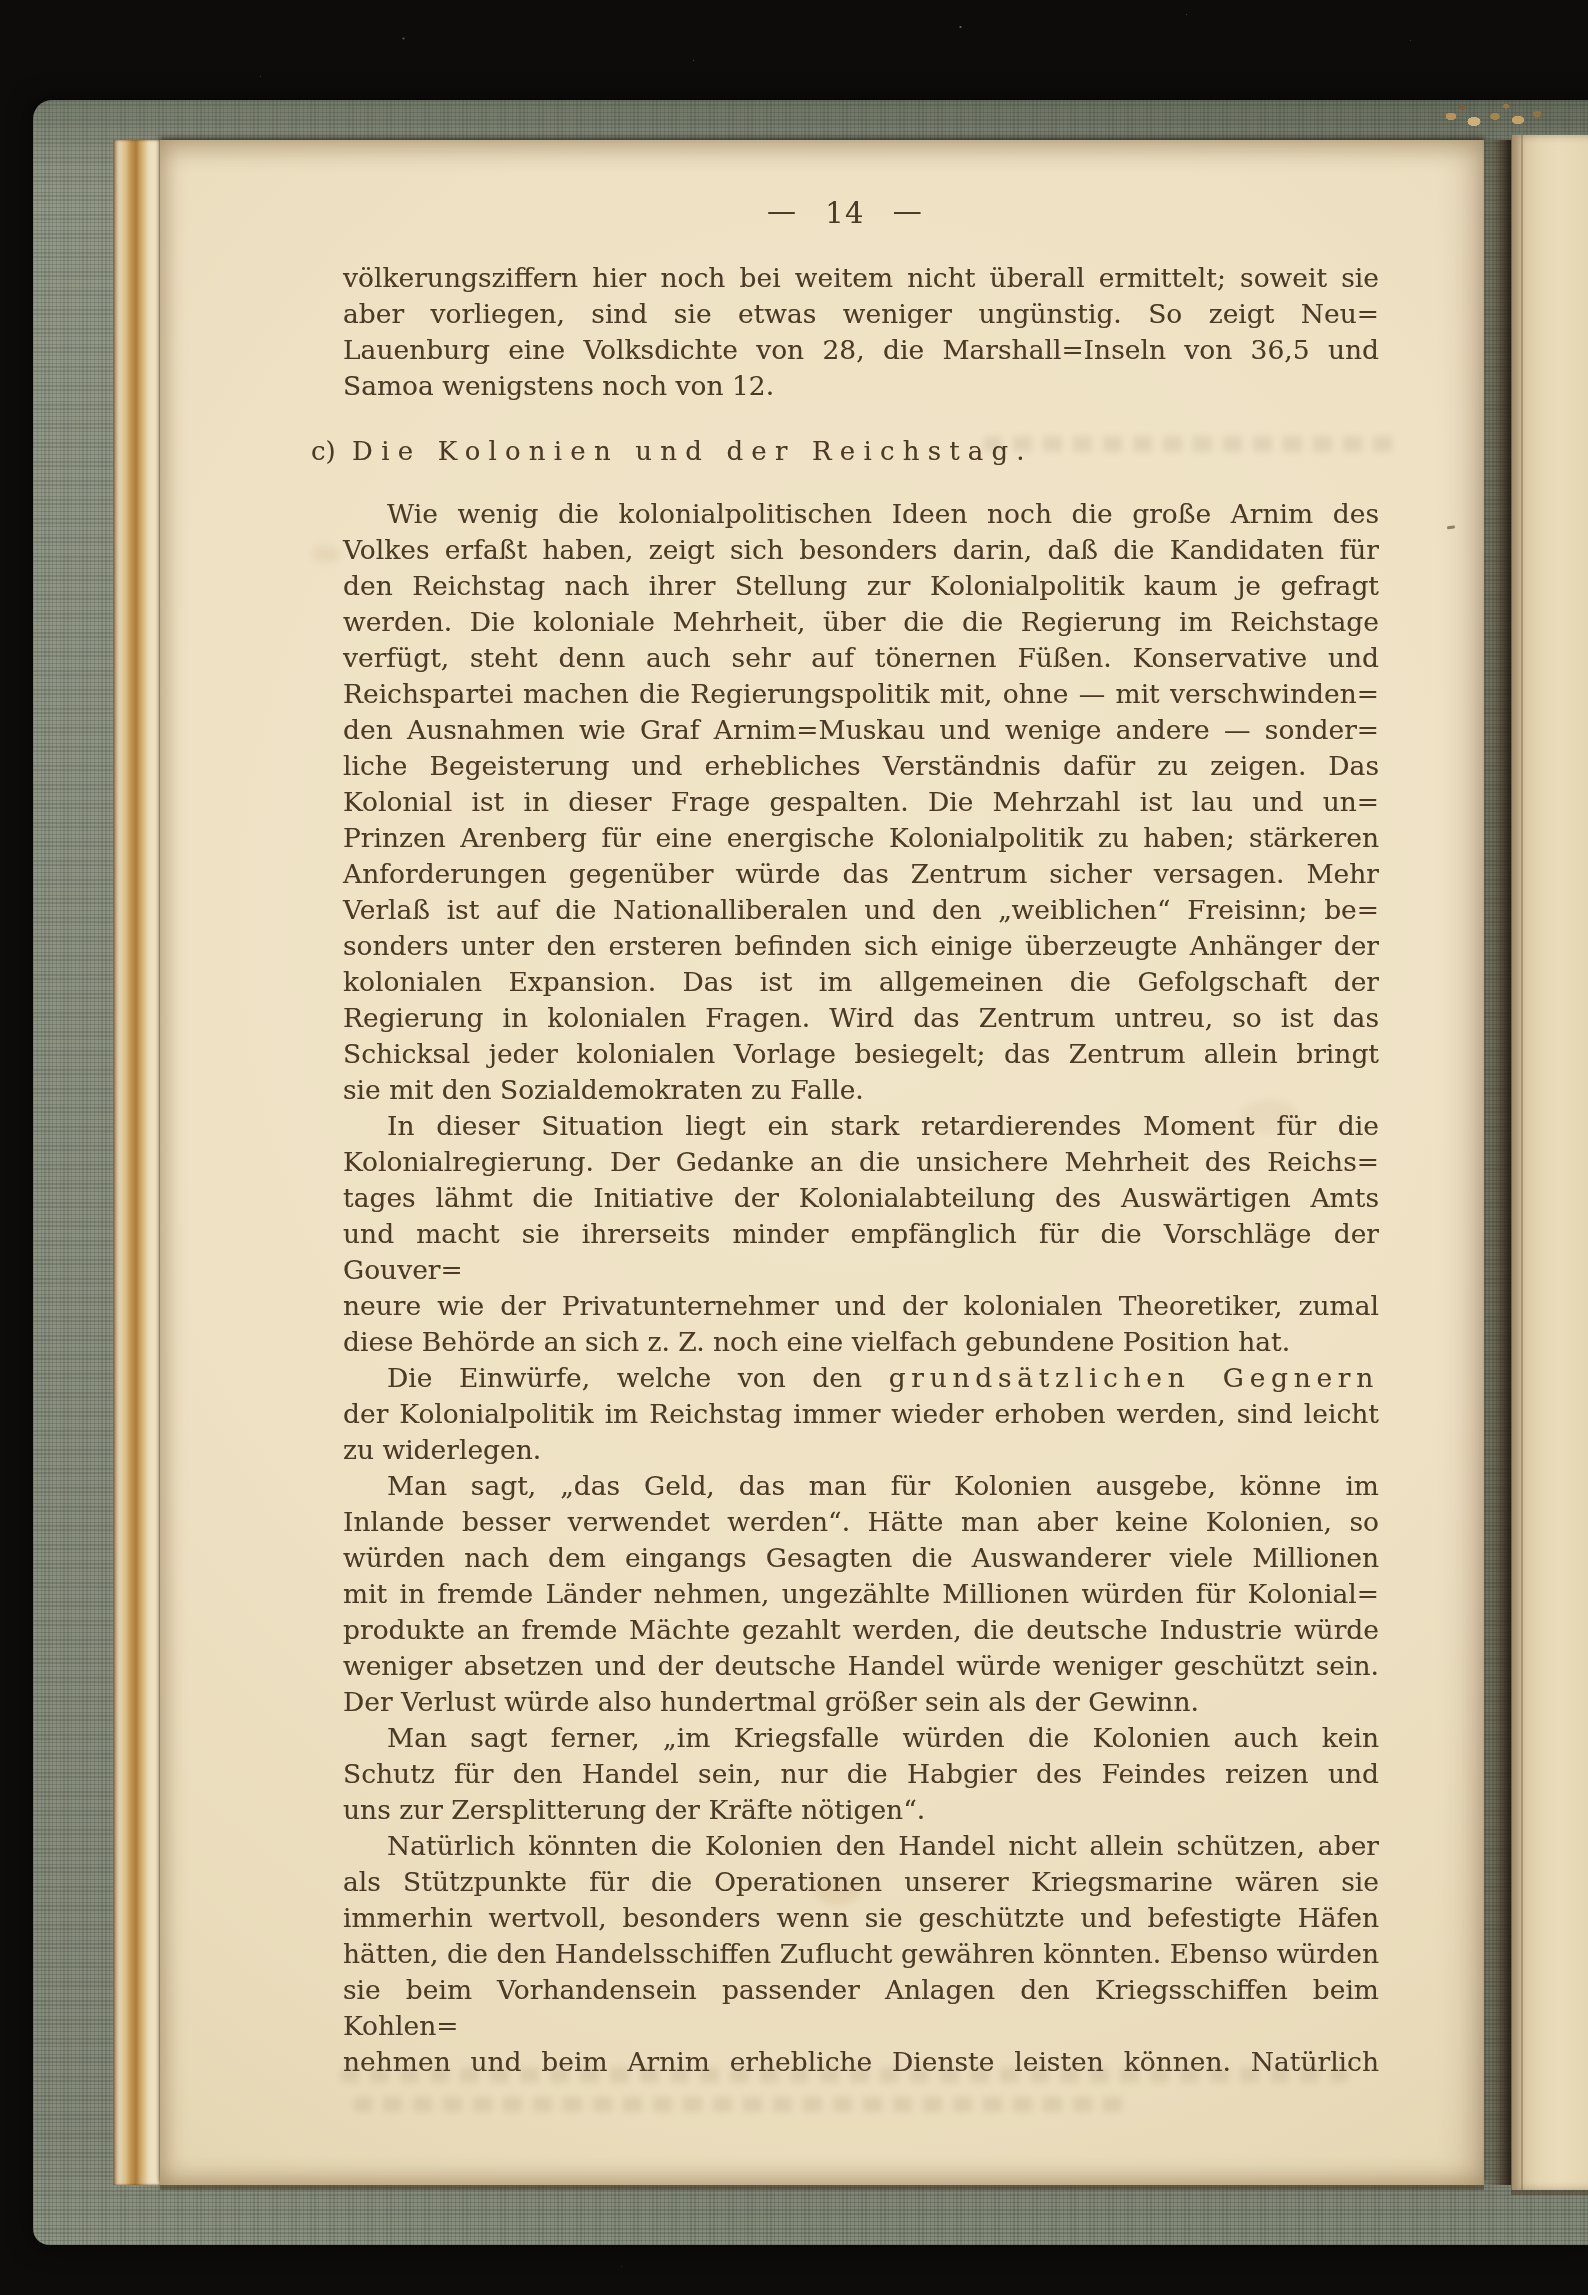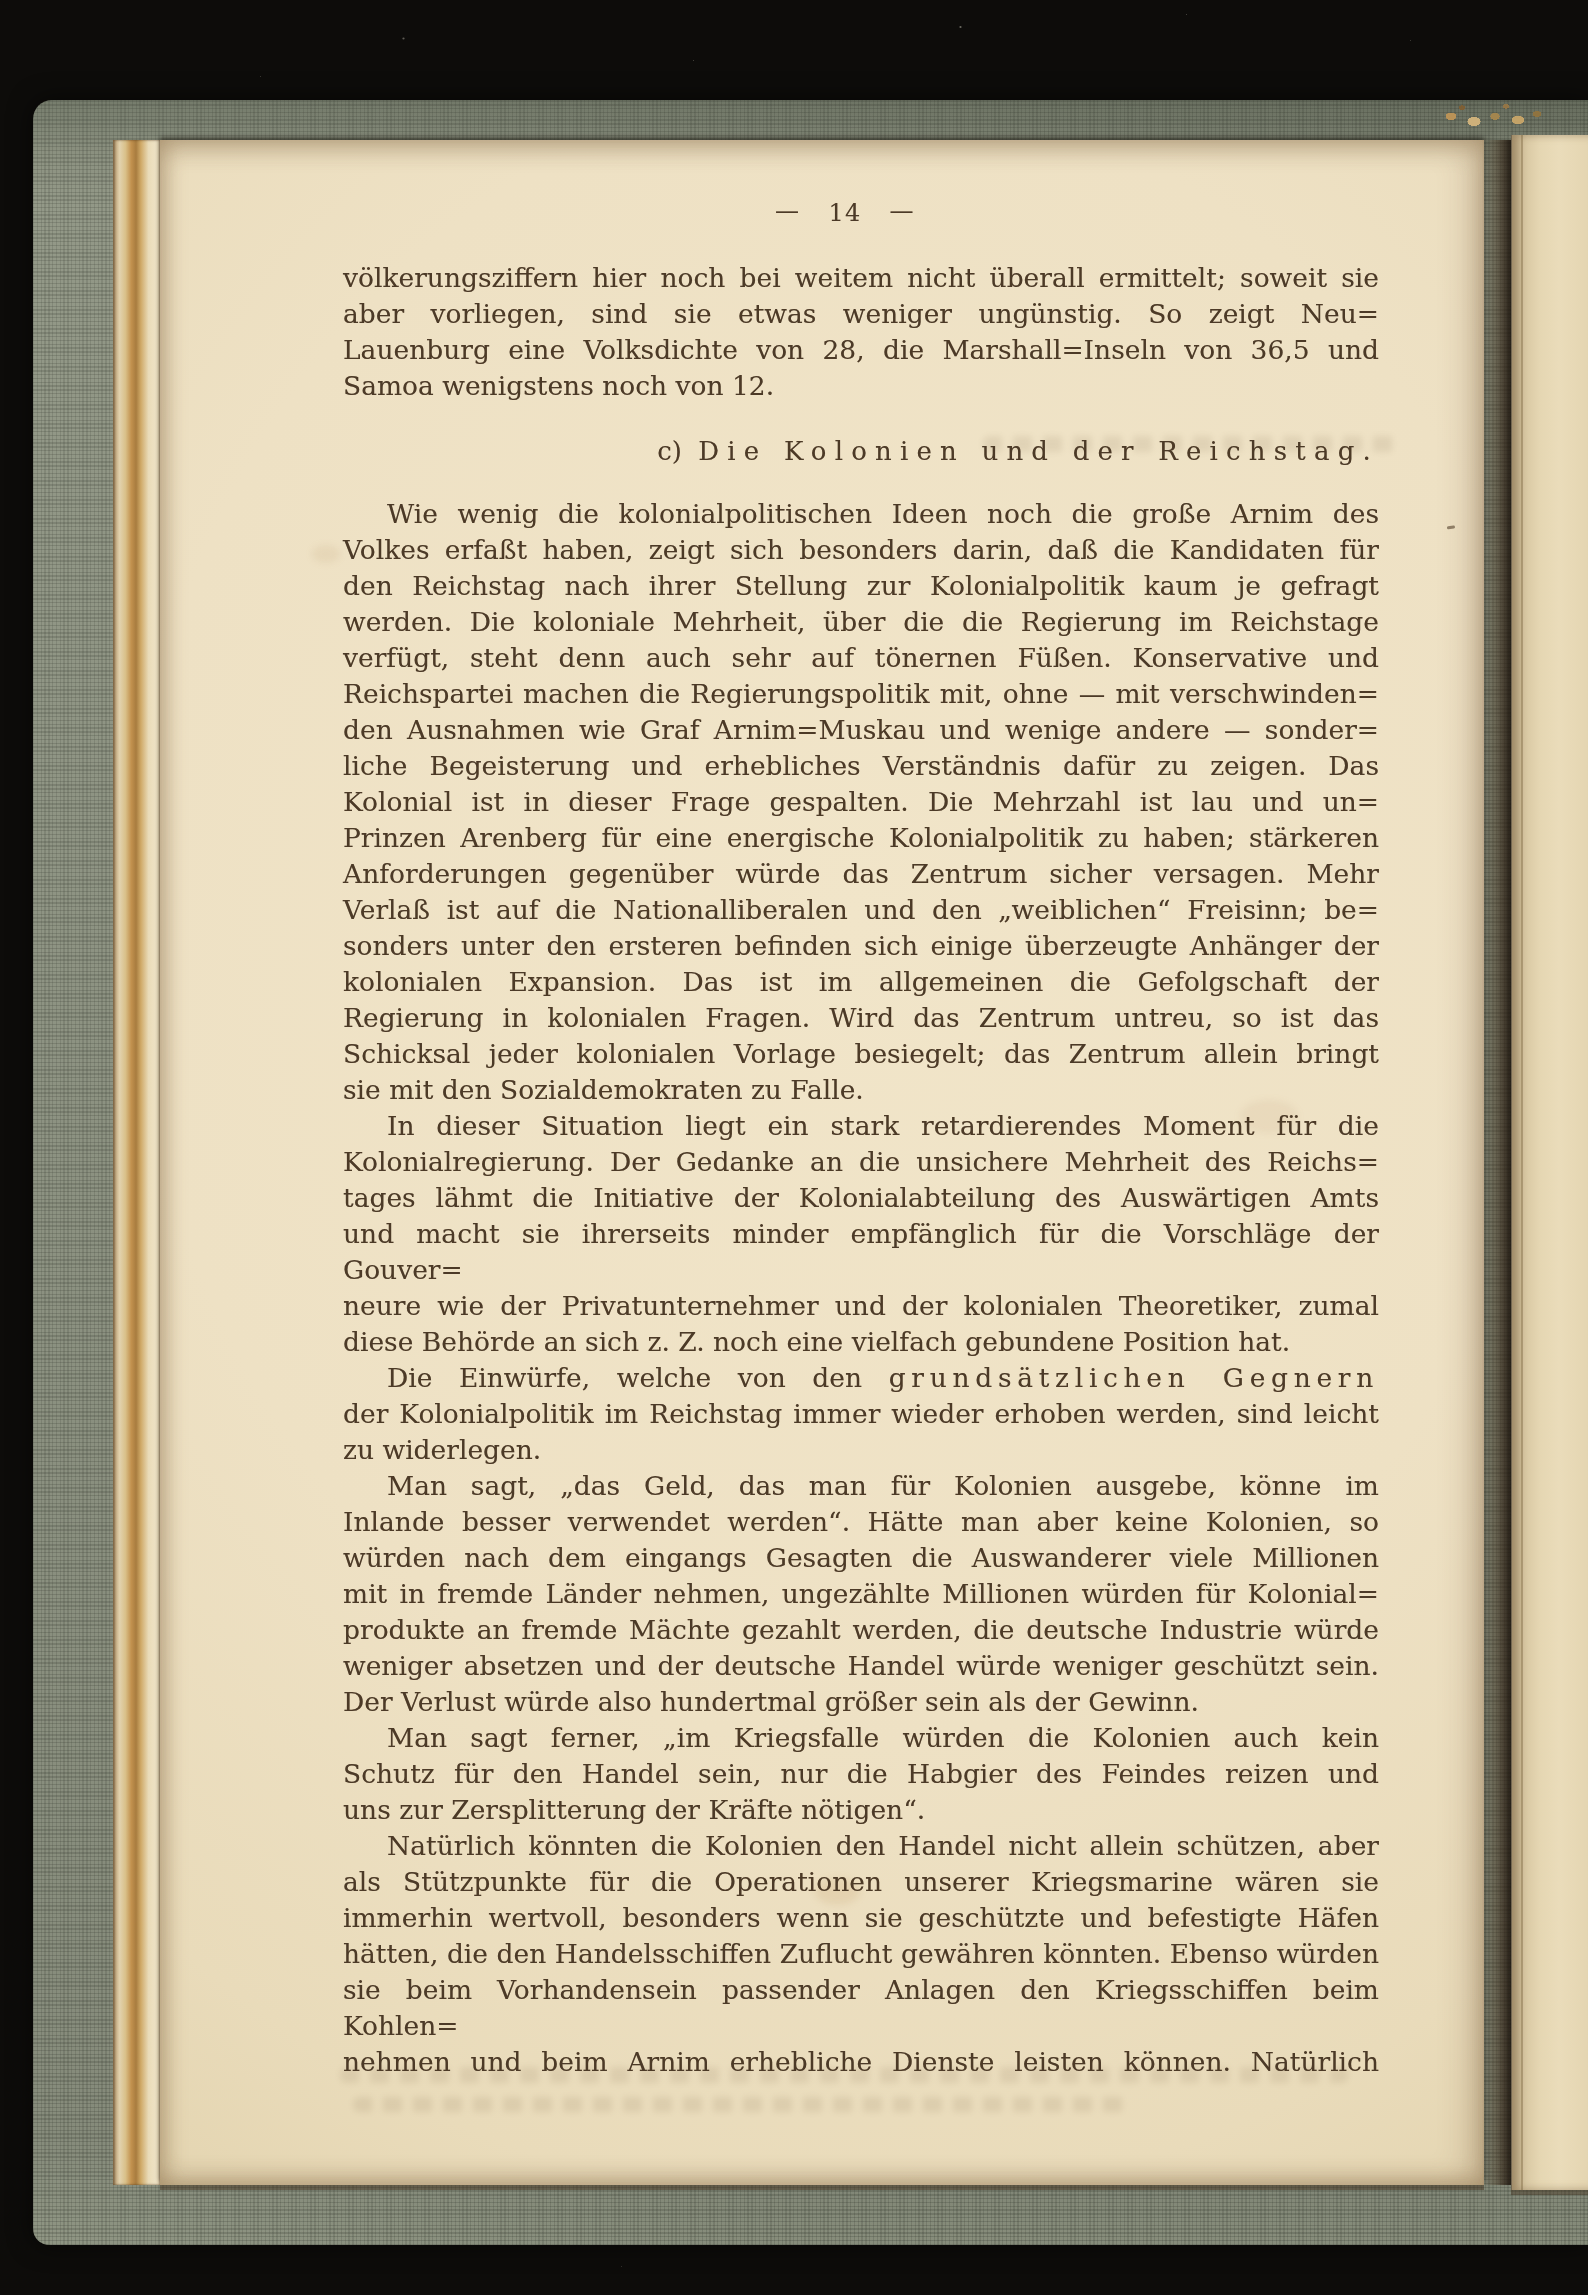--- a/index.html
+++ b/index.html
@@ -72,23 +72,23 @@
          background:repeating-linear-gradient(90deg, rgba(105,82,52,.65) 0 19px, transparent 19px 30px);}
   .ghost.g1{left:823px;top:296px;width:416px;height:16.4px;}
   .ghost.g2{left:180px;top:1927px;width:1008px;height:16.4px;}
   .ghost.g3{left:193px;top:1957px;width:775px;height:15px;}
   .ink-speck{position:absolute;left:1287px;top:386px;width:7.6px;height:3.2px;
          background:rgba(70,50,30,.55);transform:rotate(-8deg);border-radius:1.3px;}
   
   .text-col{position:absolute;left:151px;top:55px;width:1068px;
          color:#4c3a27;font-size:26.5px;line-height:36px;
          text-shadow:0 0 0.6px rgba(76,58,39,.35);}
-  .page-header{text-align:center;margin-bottom:29px;font-size:24px;letter-spacing:1.3px;}
+  .page-header{text-align:center;margin-bottom:29px;font-size:29px;letter-spacing:1.3px;}
   .page-header .dash{margin:0 28px;position:relative;top:-2.5px;}
-  .heading{text-align:right;margin:29px 0 26.5px 0;font-size:26px;}
+  .heading{text-align:left;margin:29px 0 26.5px 0;font-size:26px;}
   .heading .h-prefix{margin-right:16.4px;}
   .heading .h-title{letter-spacing:8.2px;}
   .para{margin:0;}
   .para.indent .line:first-child{text-indent:44px;}
   .line{display:block;text-align:justify;text-align-last:justify;white-space:normal;margin-left:32px;}
   .line.no-j{text-align-last:left;}
   .sperr{letter-spacing:5.7px;}
 </style>
 </head>
 <body>

